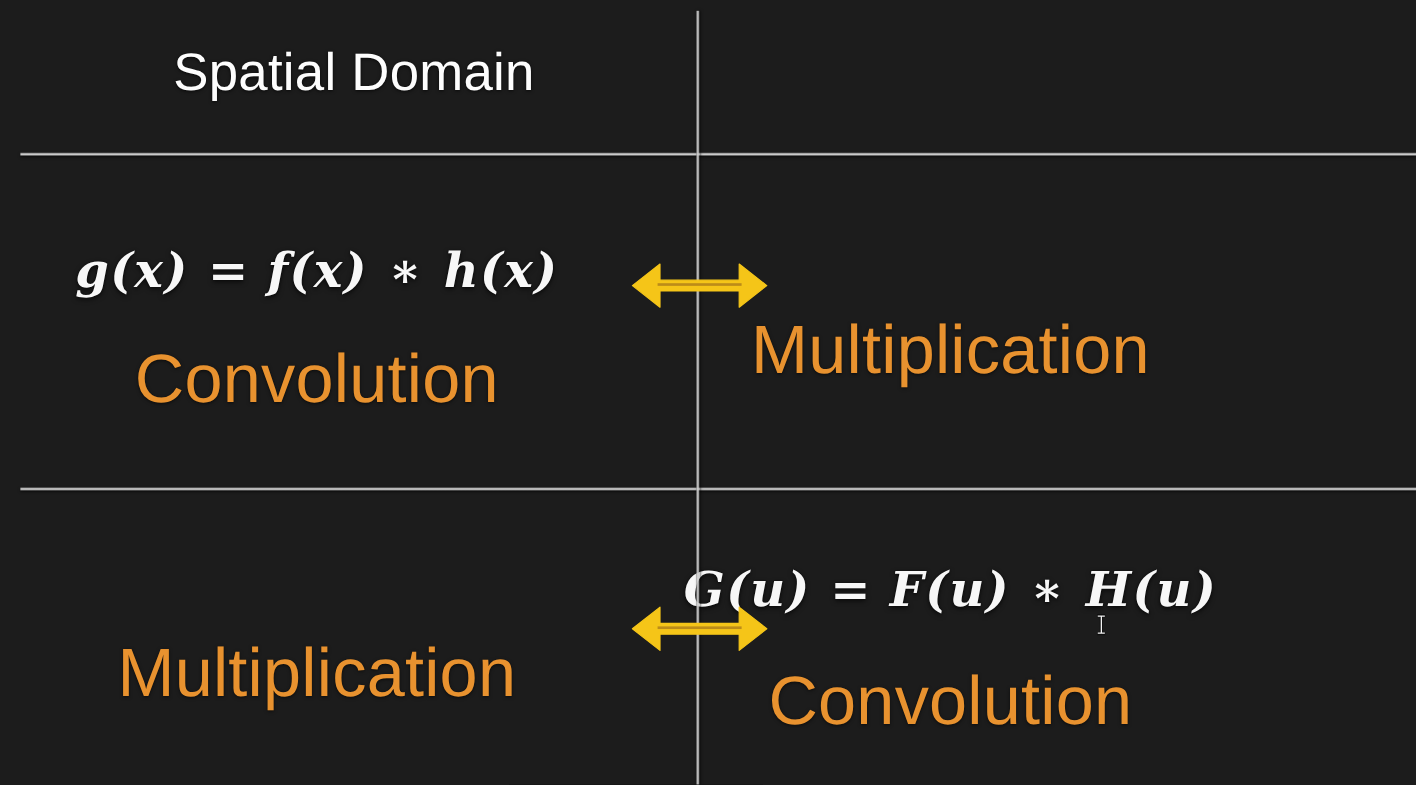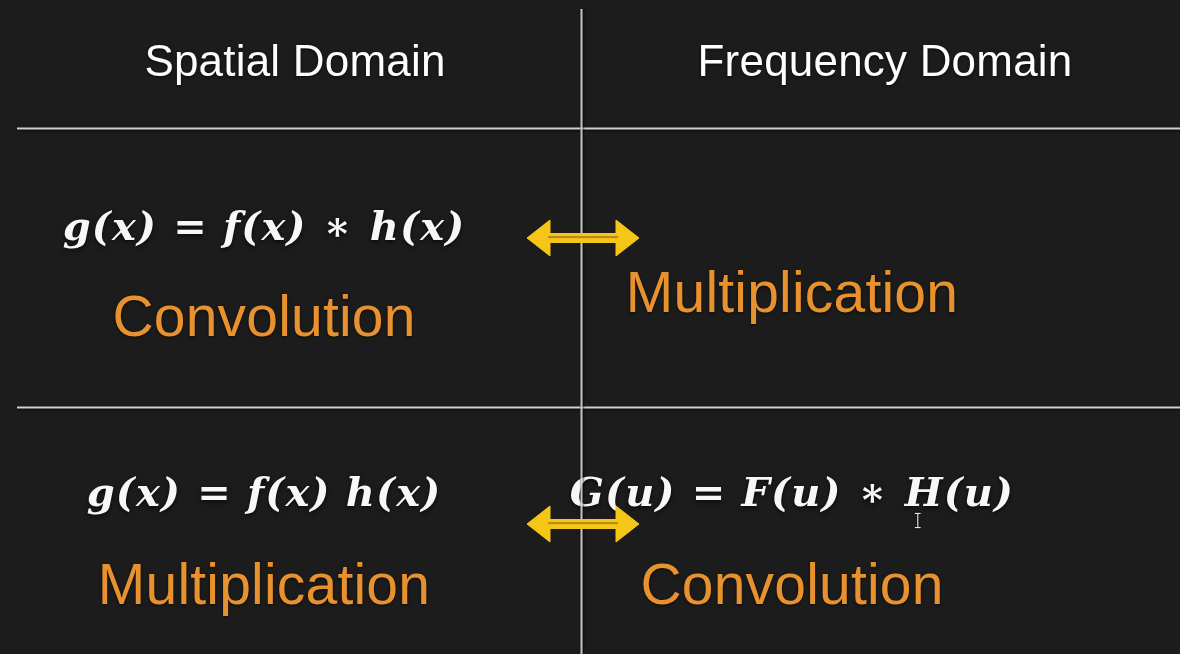--- a/index.html
+++ b/index.html
@@ -146,23 +146,20 @@
 </style>
 </head>
 <body>
 
 <div id="slide">
 
   <div class="header-row">
     <div class="header-cell">
       <span>Spatial Domain</span>
     </div>
-    <div class="header-cell">
-      <span>Frequency Domain</span>
-    </div>
   </div>
 
   <div class="body-row row1">
 
     <div class="cell">
       <div class="equation">
         <span>g(x)</span>
         <span class="op thin">=</span>
         <span>f(x)</span>
         <span class="op">∗</span>
@@ -173,26 +170,20 @@
 
     <div class="cell">
       <div class="opname">Multiplication</div>
     </div>
 
   </div>
 
   <div class="body-row row2">
 
     <div class="cell">
-      <div class="equation">
-        <span>g(x)</span>
-        <span class="op thin">=</span>
-        <span>f(x)</span>
-        <span>h(x)</span>
-      </div>
       <div class="opname">Multiplication</div>
     </div>
 
     <div class="cell">
       <div class="equation">
         <span>G(u)</span>
         <span class="op thin">=</span>
         <span>F(u)</span>
         <span class="op">∗</span>
         <span>H(u)</span>

